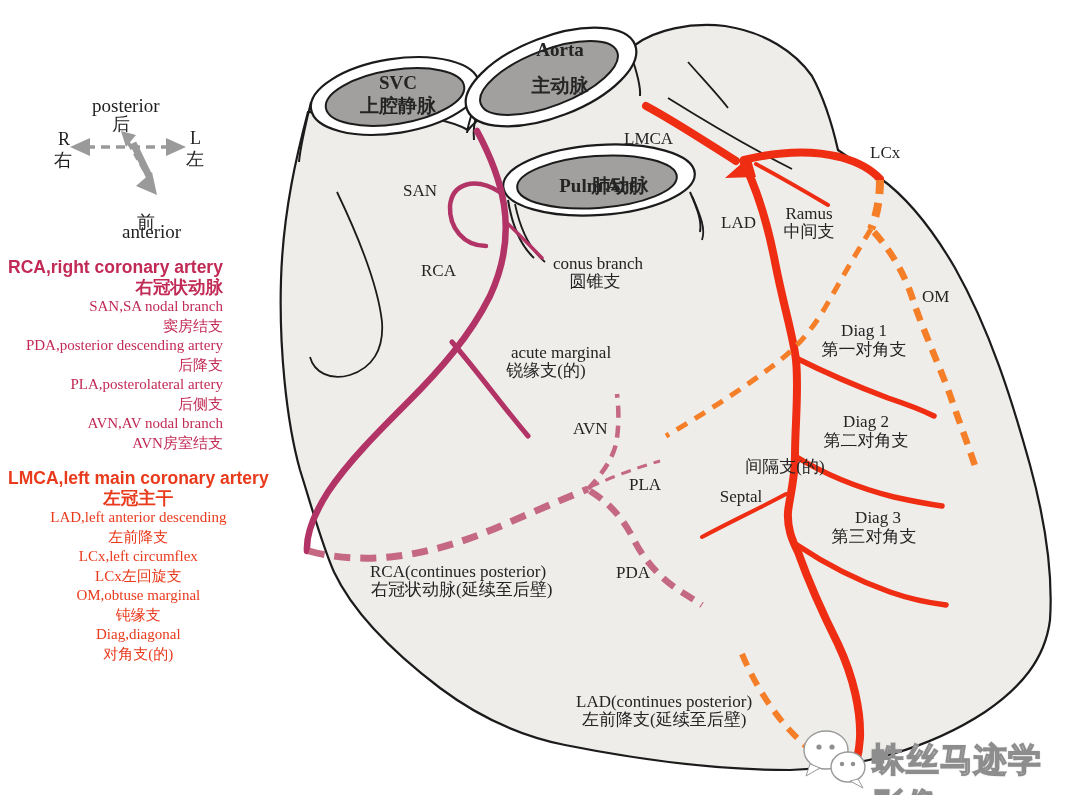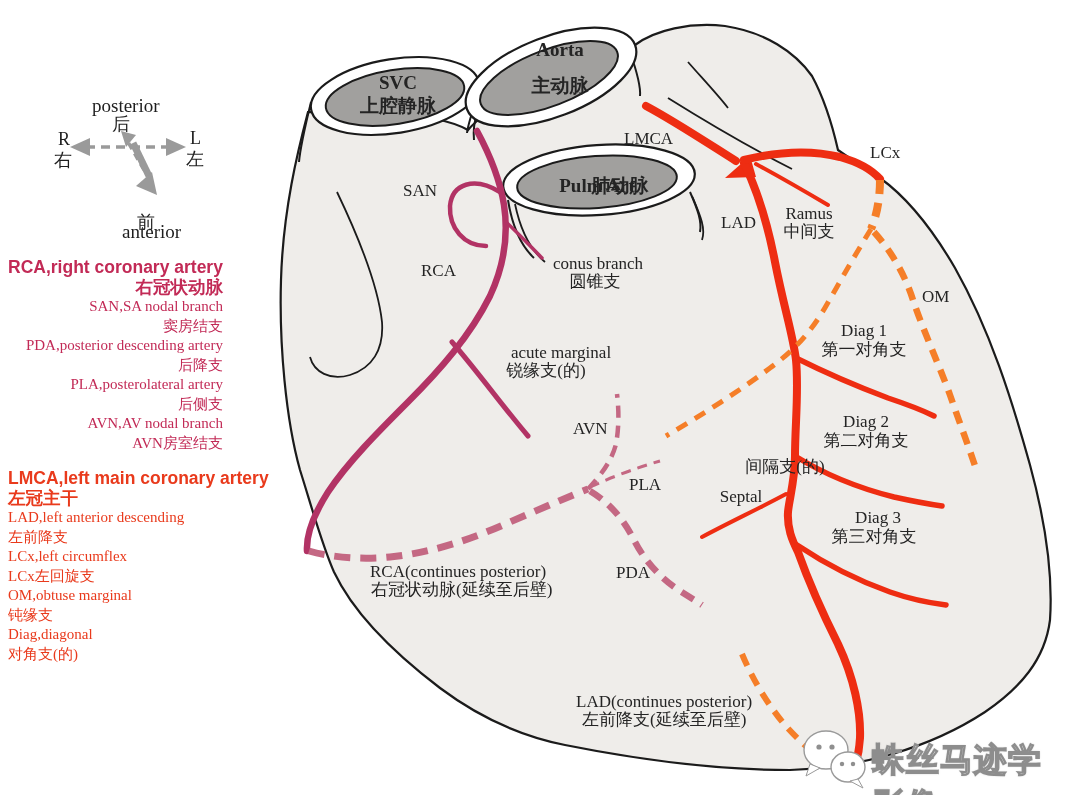--- a/index.html
+++ b/index.html
@@ -6,21 +6,21 @@
   #stage{position:relative;width:1080px;height:795px;background:#ffffff;overflow:hidden;
          font-family:"Liberation Serif",serif;color:#242424;}
   #artsvg{position:absolute;left:0;top:0;}
   .lbl{position:absolute;white-space:nowrap;font-size:17px;line-height:1.05;color:#242424;}
   .lbl.center{transform:translateX(-50%);text-align:center;}
   .vesselname{font-weight:bold;font-size:19px;}
   .legend{position:absolute;left:8px;white-space:nowrap;}
   .legend .t{font-family:"Liberation Sans",sans-serif;font-weight:bold;font-size:17.5px;line-height:19.5px;}
   .legend .i{font-size:15px;line-height:19.5px;}
   .leg1{color:#c22a56;text-align:right;}
-  .leg2{color:#e93a1c;}
+  .leg2{color:#e93a1c;text-align:center;}
   .compass-lbl{position:absolute;font-size:19px;white-space:nowrap;color:#1e1e1e;}
   #watermark{position:absolute;left:800px;top:726px;width:270px;height:64px;}
   #wm-text{position:absolute;left:72px;top:12px;font-family:"Liberation Sans",sans-serif;
            font-weight:bold;font-size:33px;letter-spacing:1px;color:#ffffff;
            -webkit-text-stroke:1.2px #8d8d8d;
            text-shadow:0 0 2px rgba(120,120,120,.55);}
 </style>
 </head>
 <body>
 

